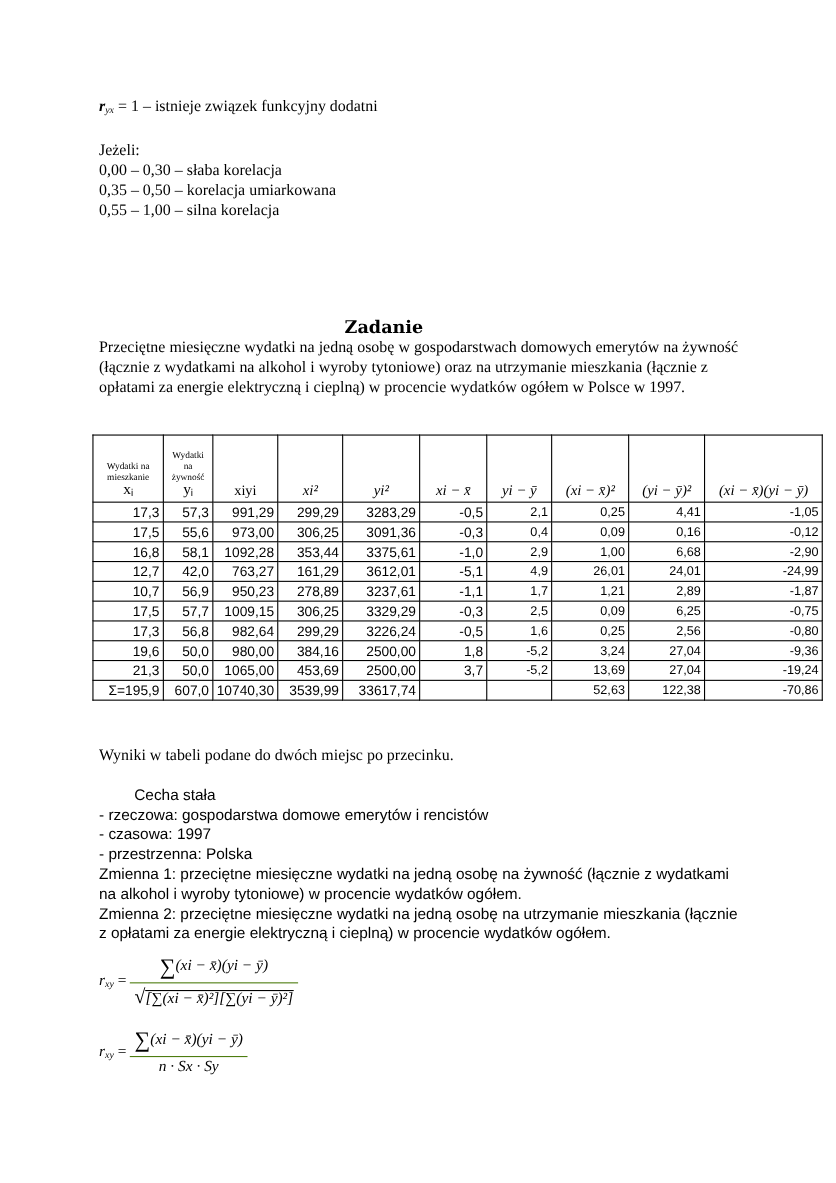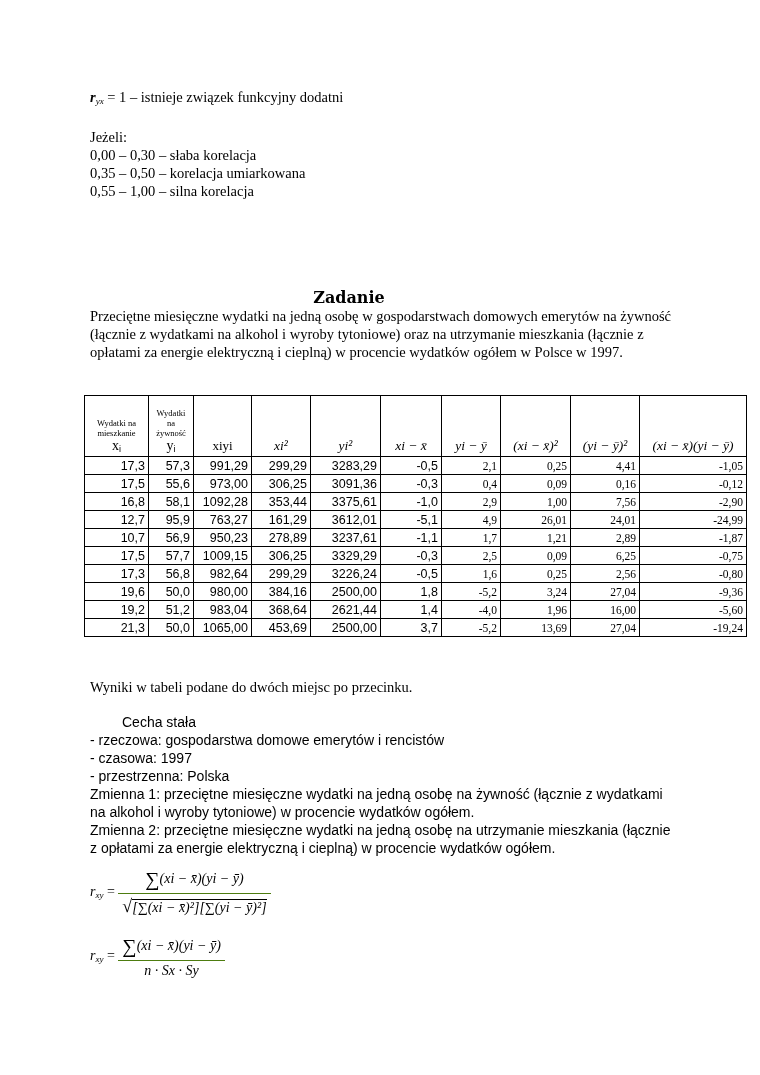--- a/index.html
+++ b/index.html
@@ -20,21 +20,21 @@
     position: absolute; left: 84px; top: 395px; border-collapse: collapse;
     font-family: "Liberation Sans", sans-serif; font-size: 12.5px;
   }
   table.data td, table.data th {
     border: 1px solid #000; padding: 0 3px; height: 17px; text-align: right; font-weight: normal;
   }
   table.data th { height: 58px; vertical-align: bottom; text-align: center; padding-bottom: 2px; }
   table.data th .tiny { font-family: "Liberation Serif", serif; font-size: 8.5px; line-height: 10px; display: block; }
   table.data th .var { font-family: "Liberation Serif", serif; font-size: 14px; }
   table.data th .math { font-family: "Liberation Serif", serif; font-style: italic; font-size: 13.5px; }
-  table.data td.sm { font-size: 11.5px; font-family: Liberation Serif, serif; }
+  table.data td.sm { font-size: 11.5px; }
   .col1 { width: 57px; } .col2 { width: 38px; } .col3 { width: 51px; }
   .col4 { width: 52px; } .col5 { width: 63px; } .col6 { width: 54px; }
   .col7 { width: 52px; } .col8 { width: 63px; } .col9 { width: 62px; } .col10 { width: 100px; }
   .formula { position: absolute; left: 90px; font-family: "Liberation Serif", serif; font-style: italic; font-size: 14px; }
   .frac { display: inline-block; vertical-align: middle; text-align: center; }
   .frac .num { display: block; border-bottom: 1px solid #4d7c0f; padding: 0 4px 2px; }
   .frac .den { display: block; padding: 2px 4px 0; }
   .sigma { font-style: normal; font-size: 20px; vertical-align: -3px; }
 </style>
 </head>
@@ -99,26 +99,26 @@
       </tr>
       <tr>
         <td>16,8</td>
         <td>58,1</td>
         <td>1092,28</td>
         <td>353,44</td>
         <td>3375,61</td>
         <td>-1,0</td>
         <td class="sm">2,9</td>
         <td class="sm">1,00</td>
-        <td class="sm">7,56</td>
+        <td class="sm">6,68</td>
         <td class="sm">-2,90</td>
       </tr>
       <tr>
         <td>12,7</td>
-        <td>95,9</td>
+        <td>42,0</td>
         <td>763,27</td>
         <td>161,29</td>
         <td>3612,01</td>
         <td>-5,1</td>
         <td class="sm">4,9</td>
         <td class="sm">26,01</td>
         <td class="sm">24,01</td>
         <td class="sm">-24,99</td>
       </tr>
       <tr>
@@ -163,43 +163,43 @@
         <td>980,00</td>
         <td>384,16</td>
         <td>2500,00</td>
         <td>1,8</td>
         <td class="sm">-5,2</td>
         <td class="sm">3,24</td>
         <td class="sm">27,04</td>
         <td class="sm">-9,36</td>
       </tr>
       <tr>
-        <td>19,2</td>
-        <td>51,2</td>
-        <td>983,04</td>
-        <td>368,64</td>
-        <td>2621,44</td>
-        <td>1,4</td>
-        <td class="sm">-4,0</td>
-        <td class="sm">1,96</td>
-        <td class="sm">16,00</td>
-        <td class="sm">-5,60</td>
-      </tr>
-      <tr>
         <td>21,3</td>
         <td>50,0</td>
         <td>1065,00</td>
         <td>453,69</td>
         <td>2500,00</td>
         <td>3,7</td>
         <td class="sm">-5,2</td>
         <td class="sm">13,69</td>
         <td class="sm">27,04</td>
         <td class="sm">-19,24</td>
       </tr>
+      <tr>
+        <td>Σ=195,9</td>
+        <td>607,0</td>
+        <td>10740,30</td>
+        <td>3539,99</td>
+        <td>33617,74</td>
+        <td></td>
+        <td class="sm"></td>
+        <td class="sm">52,63</td>
+        <td class="sm">122,38</td>
+        <td class="sm">-70,86</td>
+      </tr>
     </tbody>
 </table>
 
 <div class="line" style="top:678px;">Wyniki w tabeli podane do dwóch miejsc po przecinku.</div>
 <div class="line sans" style="top:713px;margin-left:32px;">Cecha stała</div>
 <div class="line sans" style="top:731px;">- rzeczowa: gospodarstwa domowe emerytów i rencistów</div>
 <div class="line sans" style="top:749px;">- czasowa: 1997</div>
 <div class="line sans" style="top:767px;">- przestrzenna: Polska</div>
 <div class="line sans" style="top:785px;">Zmienna 1: przeciętne miesięczne wydatki na jedną osobę na żywność (łącznie z wydatkami</div>
 <div class="line sans" style="top:803px;">na alkohol i wyroby tytoniowe)  w procencie wydatków ogółem.</div>

